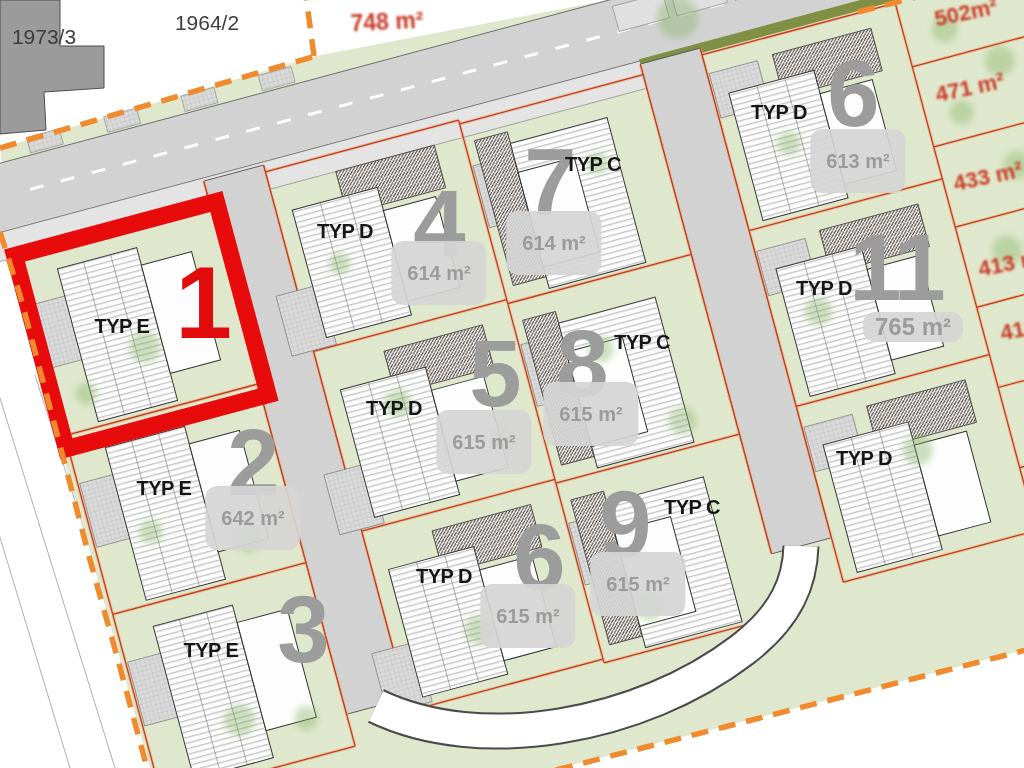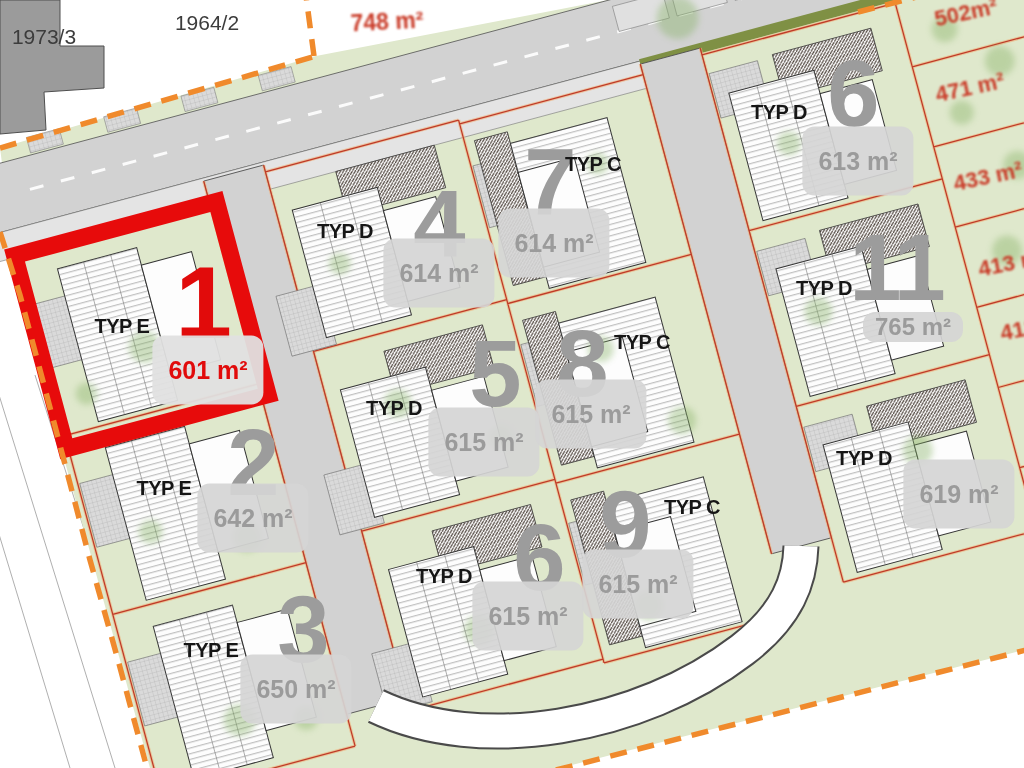--- a/index.html
+++ b/index.html
@@ -5,21 +5,21 @@
   html,body{margin:0;padding:0;background:#fff;}
   .stage{position:relative;width:1024px;height:768px;overflow:hidden;background:#fff;
          font-family:"Liberation Sans",sans-serif;}
   .stage svg{position:absolute;left:0;top:0;}
   .labels{position:absolute;left:4px;top:0;width:100%;height:100%;margin-left:8px;}
   .lbl{position:absolute;transform:translate(-50%,-50%);white-space:nowrap;line-height:1;}
   .num{font-size:94px;font-weight:700;color:#9c9c9c;letter-spacing:-3px;}
   .num--hl{color:#e10b0b;font-size:102px;}
   .typ{font-size:20px;font-weight:700;color:#161616;letter-spacing:-0.5px;}
   .badge{background:rgba(213,213,213,.92);border-radius:12px;padding:22px 16px;
-         font-size:25px;font-weight:700;color:#9b9b9b;}
+         font-size:20px;font-weight:700;color:#9b9b9b;}
   .badge--hl{color:#e10b0b;background:rgba(224,224,224,.95);}
   .badge--sm{font-size:24px;padding:3px 12px;}
   .parcel{font-size:21px;color:#3c3c3c;}
   .redlbl{color:#c93a27;font-weight:700;font-size:22px;filter:blur(1.3px);}
   .rot12{transform:translate(-50%,-50%) rotate(-12deg);}
   .rot3{transform:translate(-50%,-50%) rotate(-3deg);font-size:23px;}
   .edgeanchor{position:absolute;white-space:nowrap;line-height:1;transform:rotate(-11deg);}
 </style>
 </head>
 <body>
@@ -193,29 +193,27 @@
 
   <div class="lbl redlbl rot3" style="left:375px;top:22px">748 m²</div>
   <div class="lbl redlbl rot12" style="left:954px;top:13px">502m²</div>
   <div class="lbl redlbl rot12" style="left:958px;top:88px">471 m²</div>
   <div class="lbl redlbl rot12" style="left:976px;top:177px">433 m²</div>
   <div class="redlbl edgeanchor" style="left:966px;top:252px">413 m²</div>
   <div class="redlbl edgeanchor" style="left:988px;top:316px">413 m²</div>
 
   <div class="lbl num num--hl" style="left:190px;top:303px">1</div>
   <div class="lbl typ" style="left:110px;top:326px">TYP E</div>
-  <div class="lbl badge badge--hl" style="left:196px;top:370px">601 m²</div>
 
   <div class="lbl num" style="left:240px;top:463px">2</div>
   <div class="lbl typ" style="left:152px;top:488px">TYP E</div>
   <div class="lbl badge" style="left:241px;top:518px">642 m²</div>
 
   <div class="lbl num" style="left:290px;top:630px">3</div>
   <div class="lbl typ" style="left:199px;top:650px">TYP E</div>
-  <div class="lbl badge" style="left:284px;top:689px">650 m²</div>
 
   <div class="lbl num" style="left:426px;top:224px">4</div>
   <div class="lbl typ" style="left:333px;top:231px">TYP D</div>
   <div class="lbl badge" style="left:427px;top:273px">614 m²</div>
 
   <div class="lbl num" style="left:482px;top:374px">5</div>
   <div class="lbl typ" style="left:382px;top:408px">TYP D</div>
   <div class="lbl badge" style="left:472px;top:442px">615 m²</div>
 
   <div class="lbl num" style="left:526px;top:558px">6</div>
@@ -236,16 +234,15 @@
 
   <div class="lbl num" style="left:840px;top:94px">6</div>
   <div class="lbl typ" style="left:767px;top:112px">TYP D</div>
   <div class="lbl badge" style="left:846px;top:161px">613 m²</div>
 
   <div class="lbl num" style="left:884px;top:268px">11</div>
   <div class="lbl typ" style="left:812px;top:288px">TYP D</div>
   <div class="lbl badge badge--sm" style="left:901px;top:327px">765 m²</div>
 
   <div class="lbl typ" style="left:852px;top:458px">TYP D</div>
-  <div class="lbl badge" style="left:947px;top:494px">619 m²</div>
 
 </div>
 </div>
 
 </body></html>

